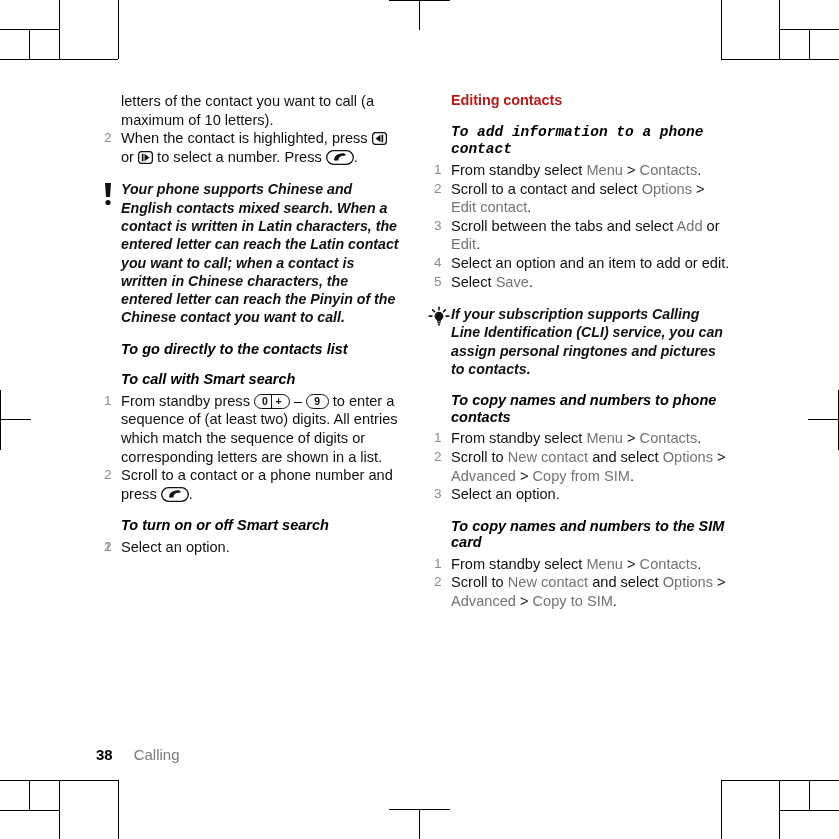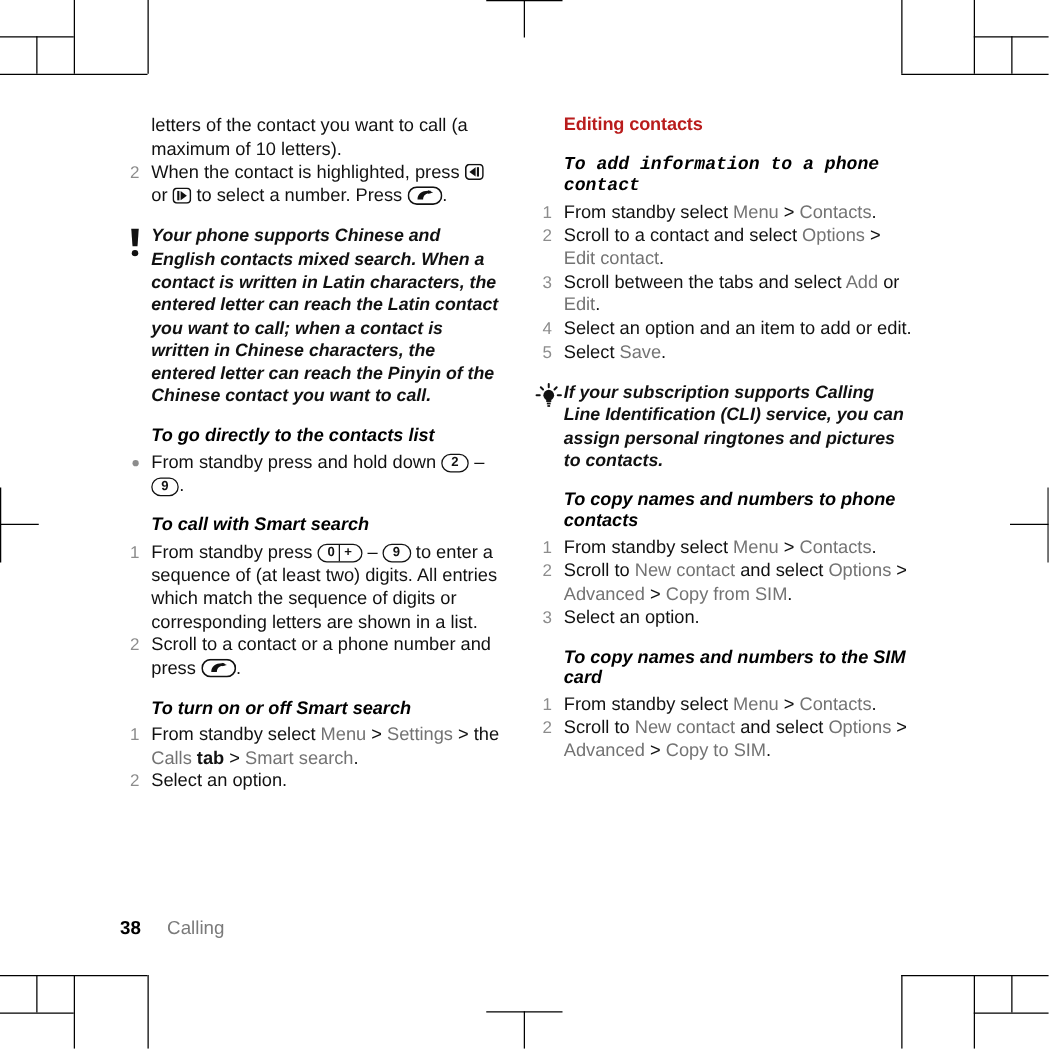--- a/index.html
+++ b/index.html
@@ -138,21 +138,21 @@
   }
   .callkey{
     display:inline-block;
     width:28px;height:15px;
     vertical-align:-3px;
   }
 
   
   .footer{
     position:absolute;
-    left:96px;bottom:88px;
+    left:96px;bottom:76px;
     font-size:15px;
   }
   .footer .pgno{
     font-weight:bold;
     color:#000;
     margin-right:21px;
   }
   .footer .chap{color:#7a7a7a;}
 
   .clear{clear:both;}
@@ -240,29 +240,20 @@
         <span class="icon-wrap">
           <svg viewBox="0 0 20 26" width="20" height="26">
             <path d="M7 2 L13 2 L12 16 L8 16 Z" fill="#111"></path>
             <circle cx="10" cy="21.5" r="2.6" fill="#111"></circle>
           </svg>
         </span>
         <p class="ctext">Your phone supports Chinese and English contacts mixed search. When a contact is written in Latin characters, the entered letter can reach the Latin contact you want to call; when a contact is written in Chinese characters, the entered letter can reach the Pinyin of the Chinese contact you want to call.</p>
       </div>
 
       <h3 class="sub-head">To go directly to the contacts list</h3>
-      <ul class="steps">
-        <li>
-          <span class="dot"></span>
-          <span>From standby press and hold down</span>
-          <span class="keycap">2</span>
-          <span>–</span>
-          <span class="keycap">9</span><span>.</span>
-        </li>
-      </ul>
 
       <h3 class="sub-head">To call with Smart search</h3>
       <ol class="steps">
         <li>
           <span class="num">1</span>
           <span>From standby press</span>
           <span class="keycap"><span>0</span><span class="plus">+</span></span>
           <span>–</span>
           <span class="keycap">9</span>
           <span>to enter a sequence of (at least two) digits. All entries which match the sequence of digits or corresponding letters are shown in a list.</span>
@@ -277,21 +268,20 @@
               <path d="M33 6.2 L41 9.8 L33 12 Z" fill="#111"></path>
             </svg>
           </span><span>.</span>
         </li>
       </ol>
 
       <h3 class="sub-head">To turn on or off Smart search</h3>
       <ol class="steps">
         <li>
           <span class="num">1</span>
-          <span><span>From standby select </span><span class="lnk">Menu</span><span> &gt; </span><span class="lnk">Settings</span><span> &gt; the </span><span class="lnk">Calls</span><span class="bold"> tab</span><span> &gt; </span><span class="lnk">Smart search</span><span>.</span></span>
         </li>
         <li>
           <span class="num">2</span>
           <span><span>Select an option.</span></span>
         </li>
       </ol>
     </div>
 
     <div class="col right">
 

